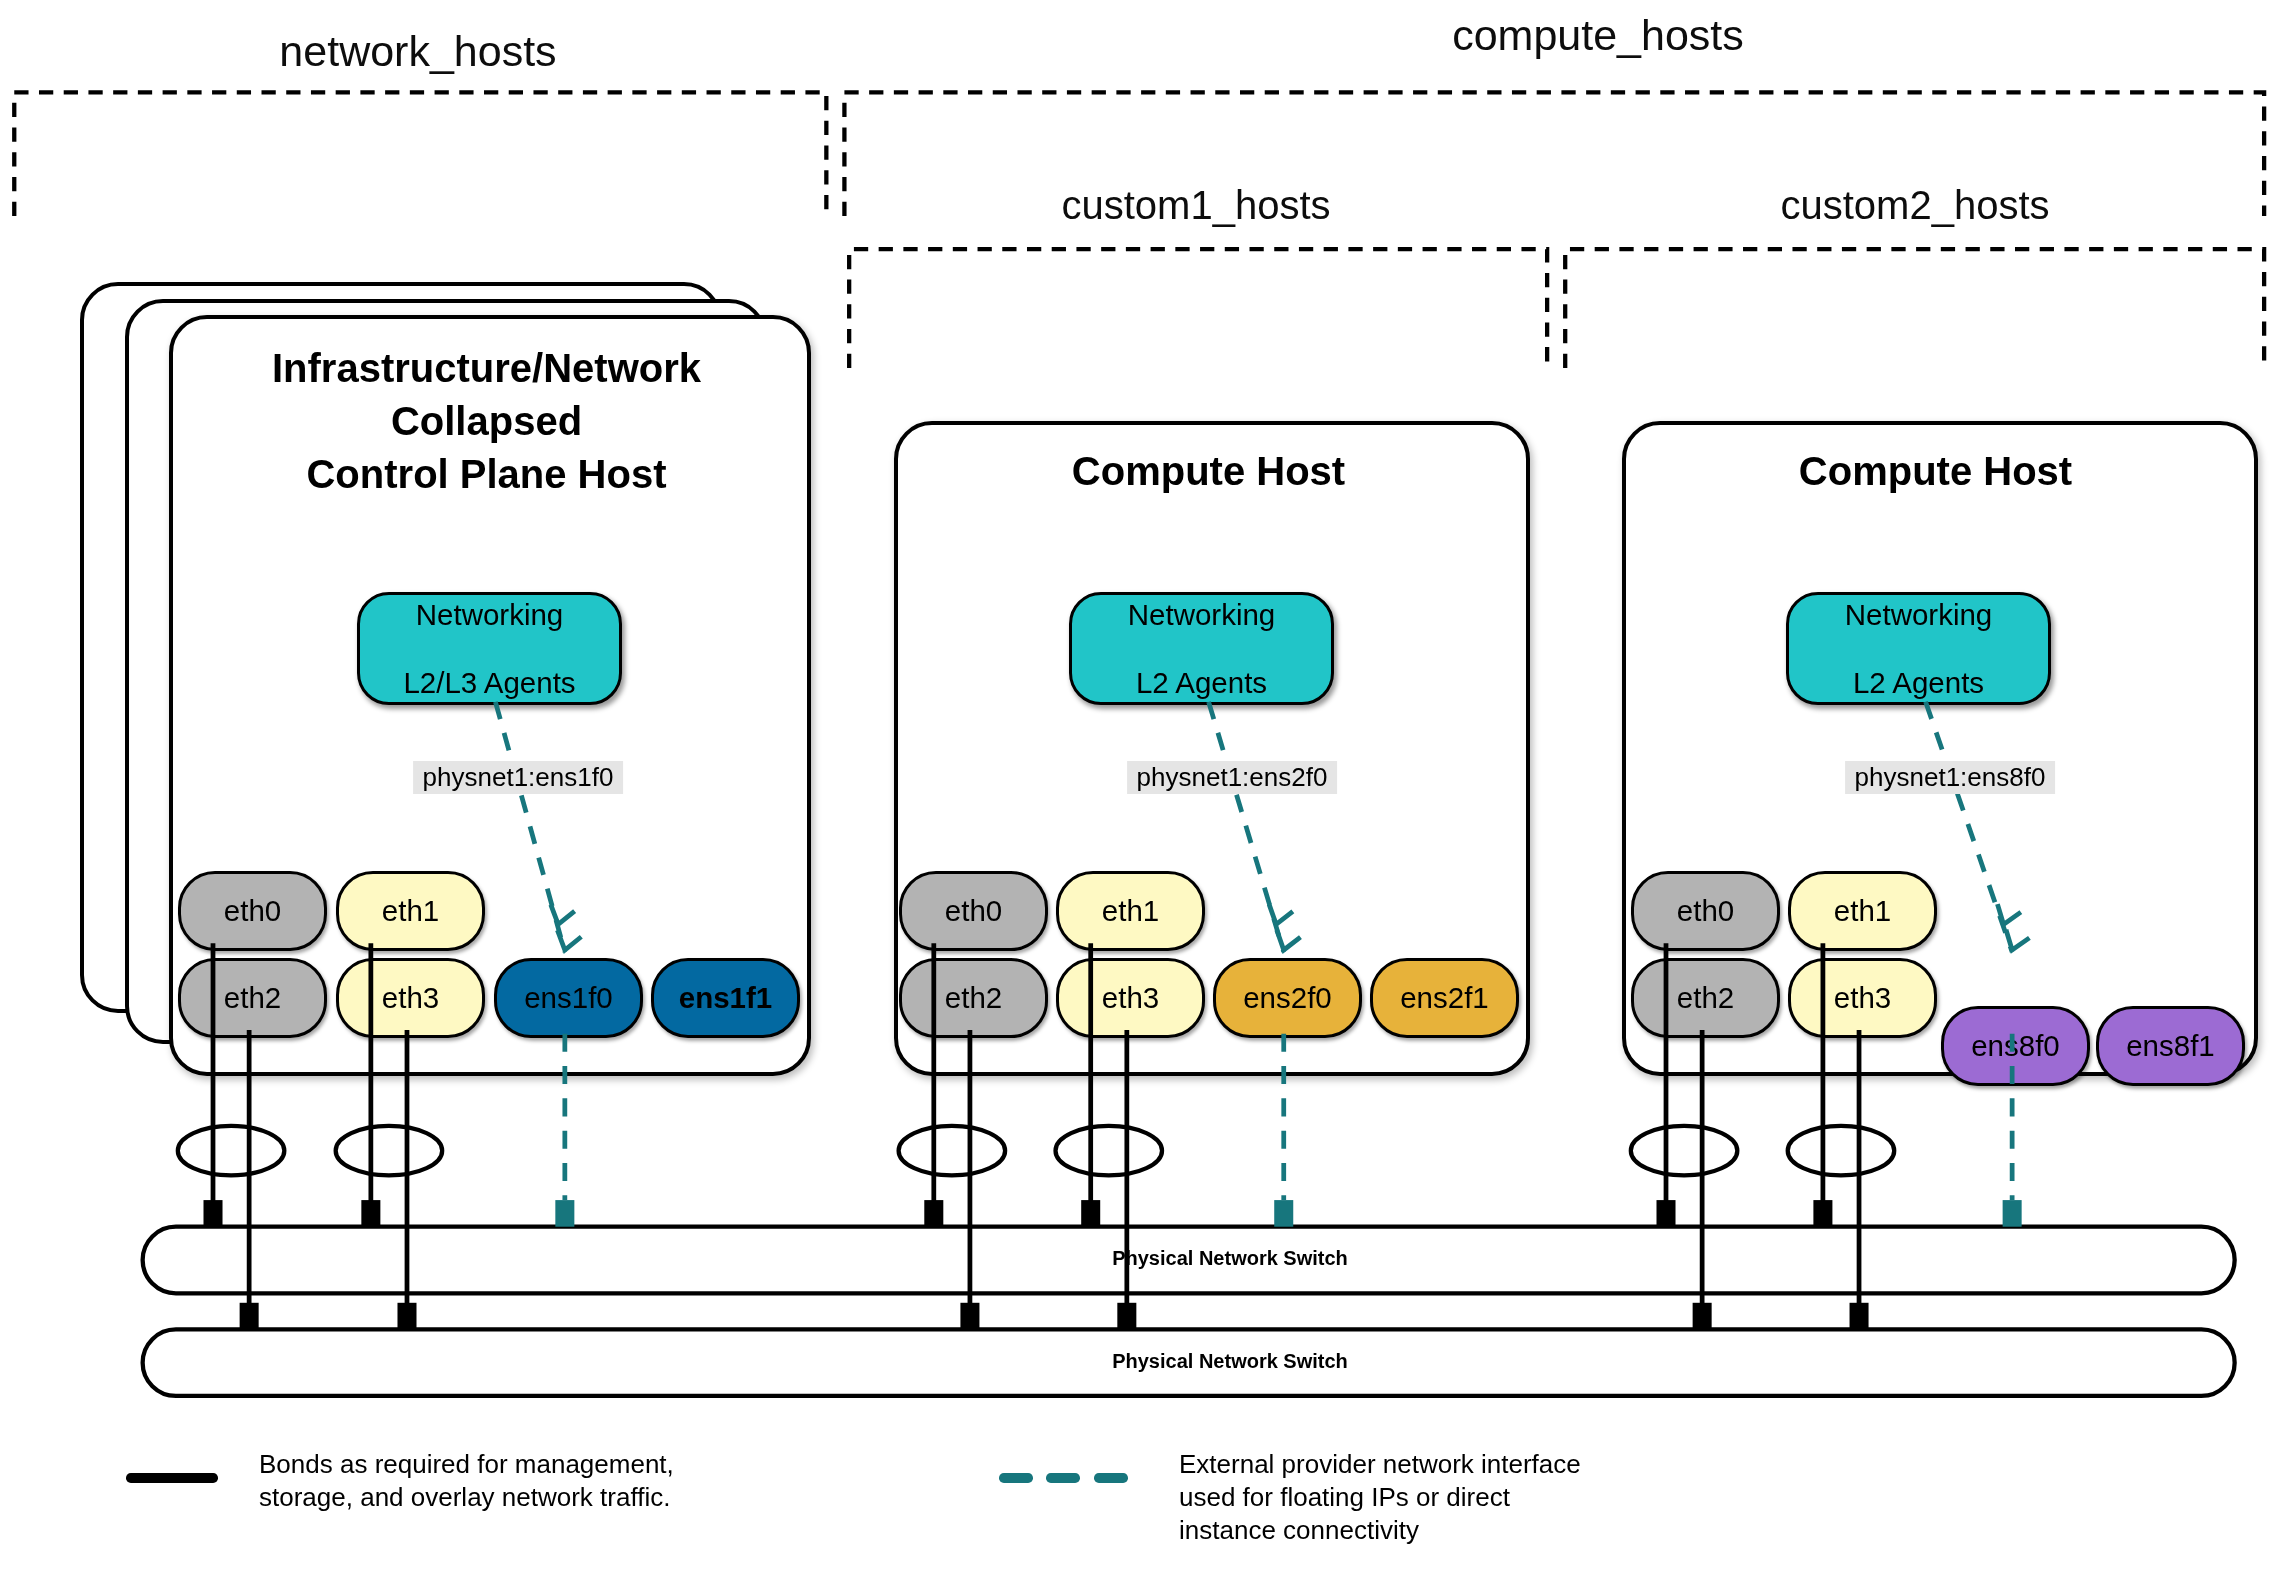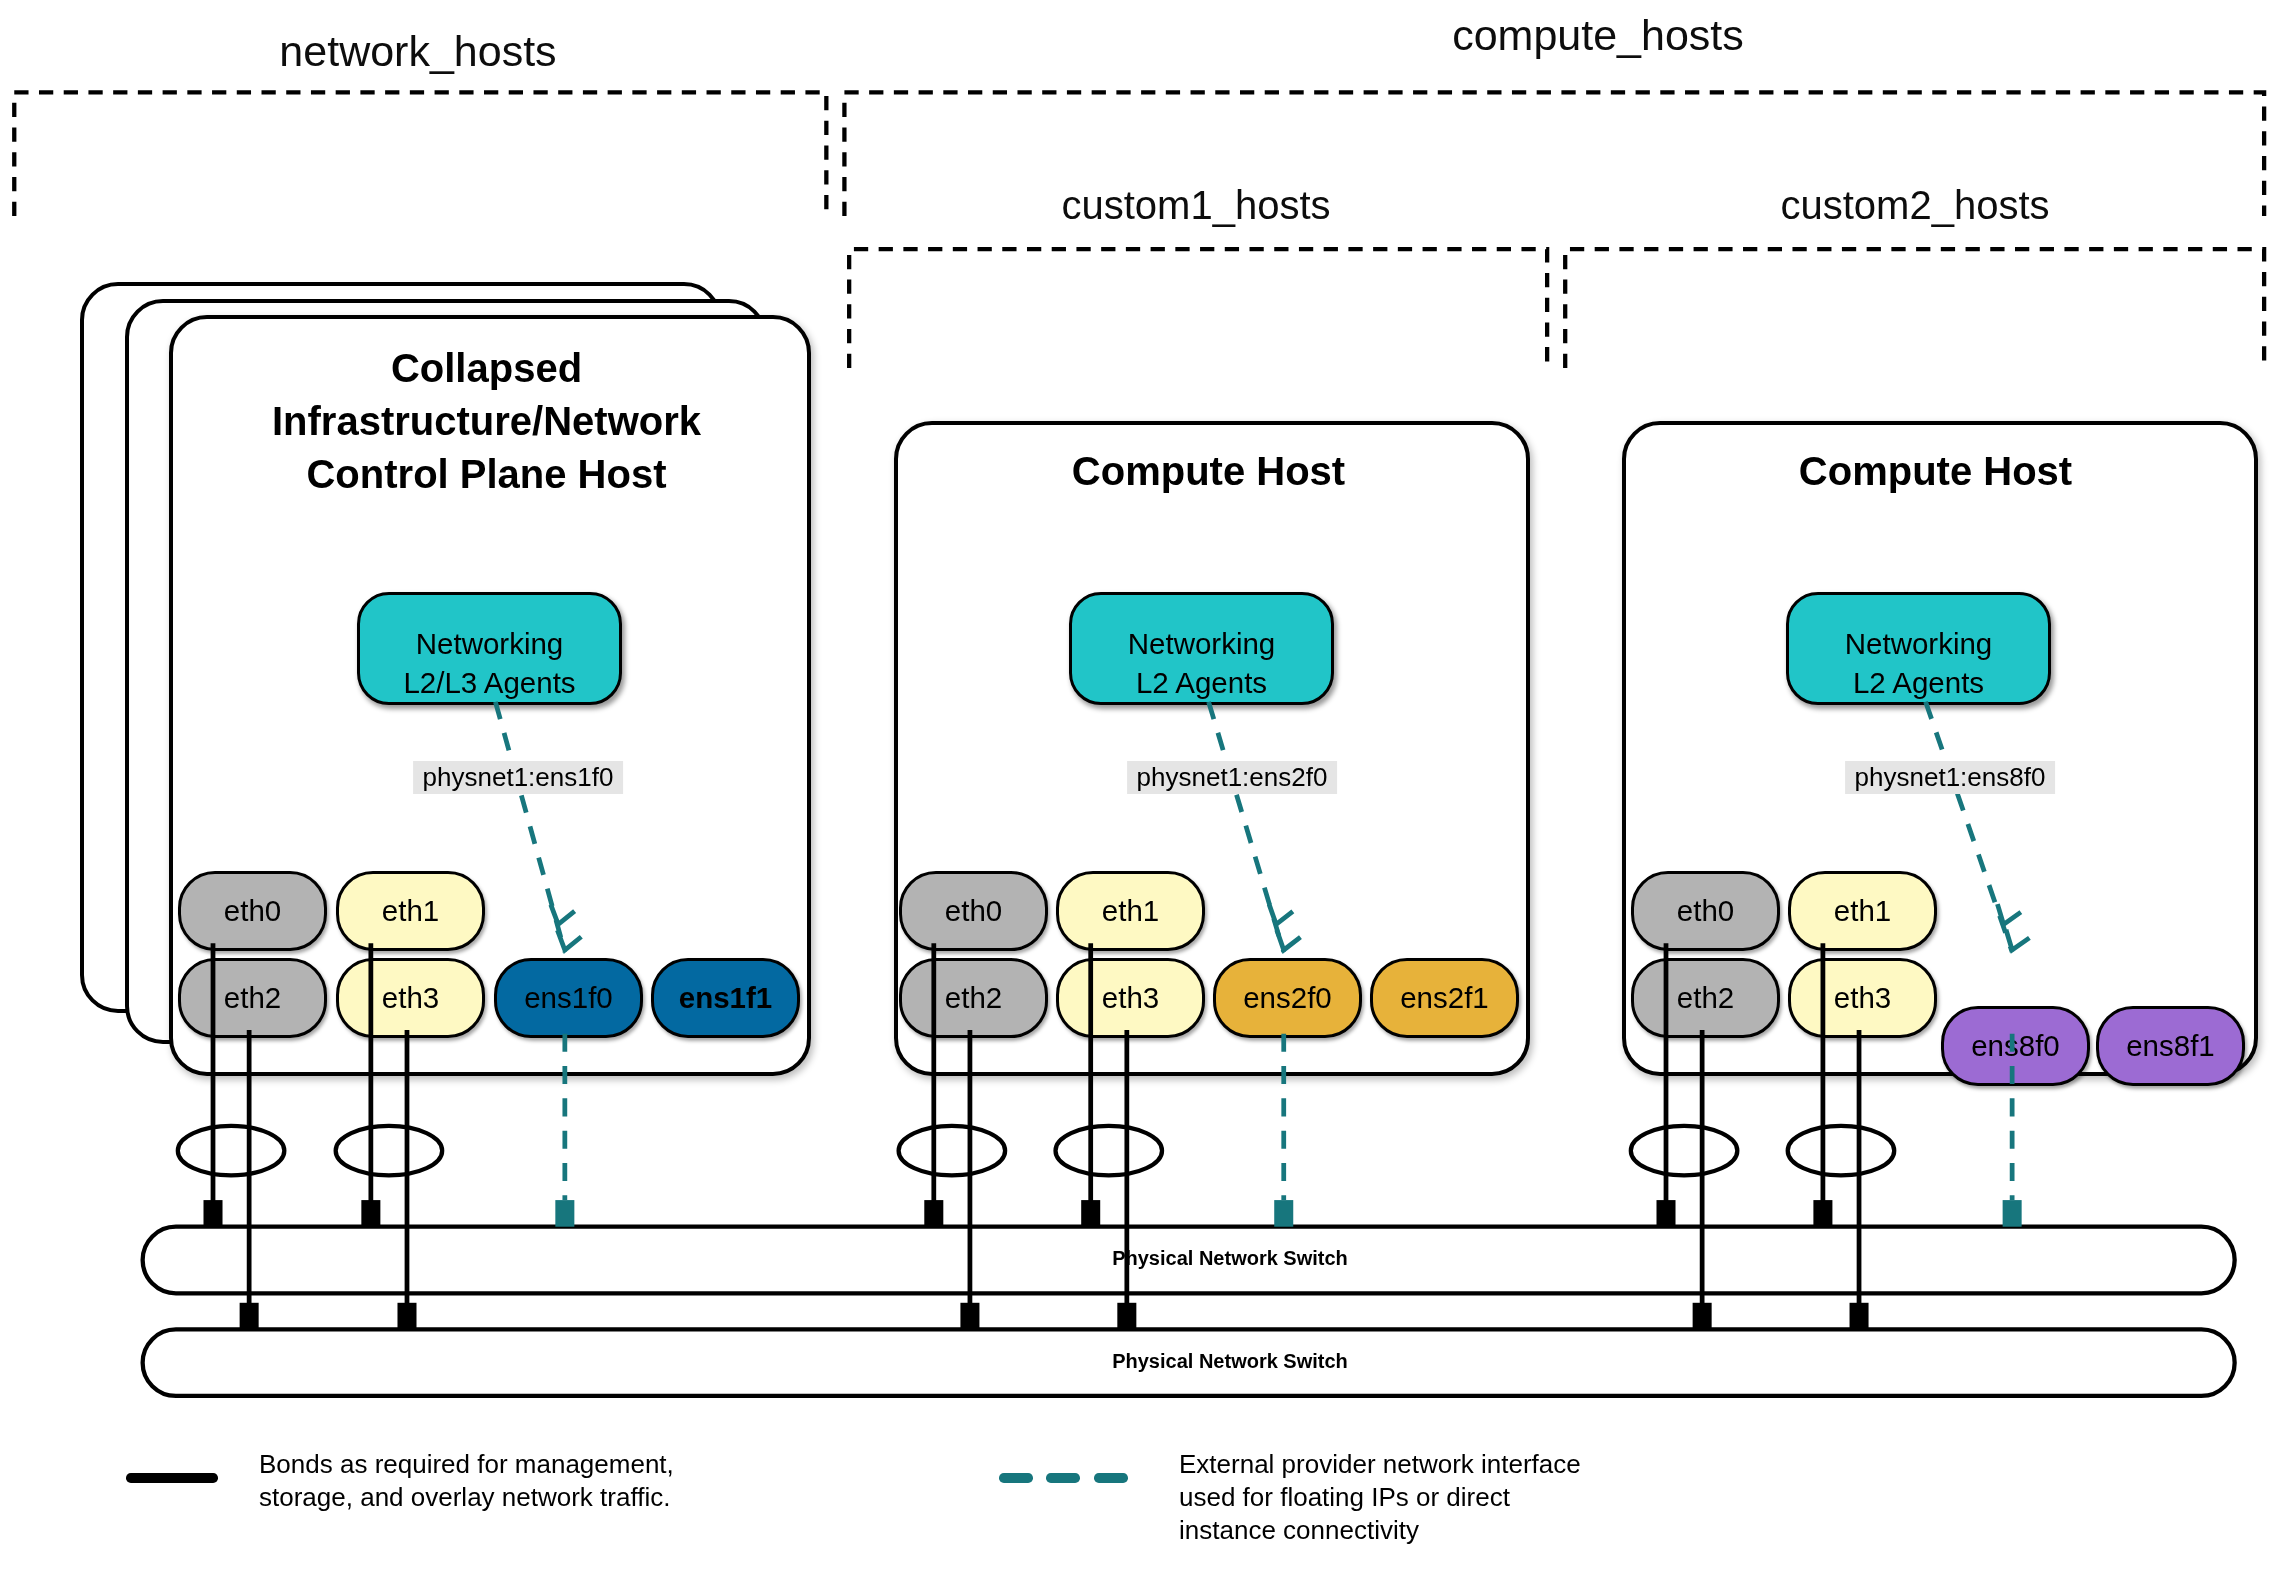--- a/index.html
+++ b/index.html
@@ -9,21 +9,21 @@
   }
   
   .group-label{position:absolute;transform:translateX(-50%);font-size:43px;color:#0d0d0d;white-space:nowrap;z-index:2;}
   .group-label.small{font-size:40px;}
   
   .hostbox{position:absolute;background:#fff;border:4.8px solid #000;border-radius:38px;z-index:2;}
   .hostbox.front{box-shadow:2.9px 3.8px 7.6px rgba(0,0,0,.25);}
   .host-title{position:absolute;text-align:center;font-weight:bold;font-size:40px;line-height:53px;z-index:3;}
   
   .agentbox{position:absolute;width:259px;height:107px;background:#21c5c8;border:3.8px solid #000;
-    border-radius:32px;display:flex;flex-direction:column;align-items:center;justify-content:flex-end;
+    border-radius:32px;display:flex;flex-direction:column;align-items:center;justify-content:space-between;
     font-size:29.5px;line-height:39px;box-shadow:2.9px 3.8px 5.7px rgba(0,0,0,.4);z-index:3;}
   
   .physnet{position:absolute;transform:translateX(-50%);background:#e5e5e5;padding:1px 9.5px;font-size:26px;z-index:6;white-space:nowrap;}
   
   .pill{position:absolute;width:143px;height:74px;border:3.8px solid #000;border-radius:37px;
     display:flex;align-items:center;justify-content:center;font-size:29.5px;background:#fff;
     box-shadow:1.9px 2.9px 3.8px rgba(0,0,0,.35);z-index:3;}
   .pill.g1{background:#b3b3b3;}
   .pill.g2{background:#fef9c3;}
   .pill.pink{background:#0369a1;}
@@ -52,22 +52,22 @@
 
   <div class="group-label" style="left:418px;top:27px;">network_hosts</div>
   <div class="group-label" style="left:1550px;top:11.4px;margin-left:48px;">compute_hosts</div>
   <div class="group-label small" style="left:1196px;top:183px;">custom1_hosts</div>
   <div class="group-label small" style="left:1915px;top:183px;">custom2_hosts</div>
 
   <div class="hostbox" style="left:80px;top:282px;width:634px;height:723px;"></div>
   <div class="hostbox" style="left:125px;top:299px;width:634px;height:737px;"></div>
   <div class="hostbox front" style="left:169px;top:315px;width:634px;height:753px;"></div>
   <div class="host-title" style="left:179px;top:342px;width:615px;">
+    <div>Infrastructure/Network</div>
     <div>Collapsed</div>
-    <div>Infrastructure/Network</div>
     <div>Control Plane Host</div>
   </div>
   <div class="agentbox" style="left:357px;top:592px;">
     <div>Networking</div>
     <div>L2/L3 Agents</div>
   </div>
   <div class="physnet" style="left:518px;top:761px;">physnet1:ens1f0</div>
   <div class="pill g1" style="left:178px;top:871px;">eth0</div>
   <div class="pill g2" style="left:336px;top:871px;">eth1</div>
   <div class="pill g1" style="left:178px;top:958px;">eth2</div>

